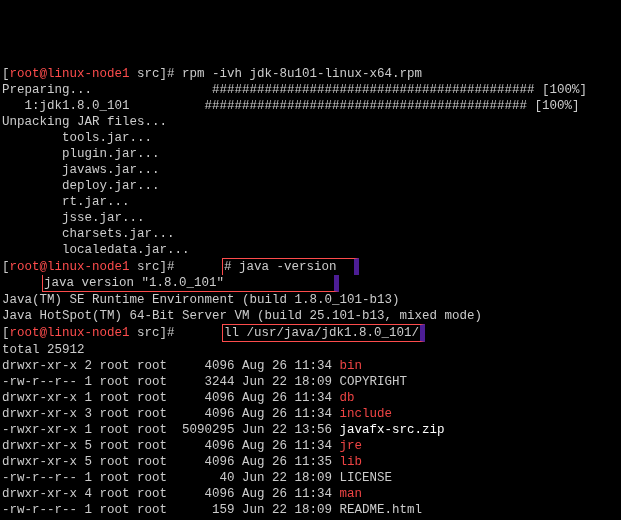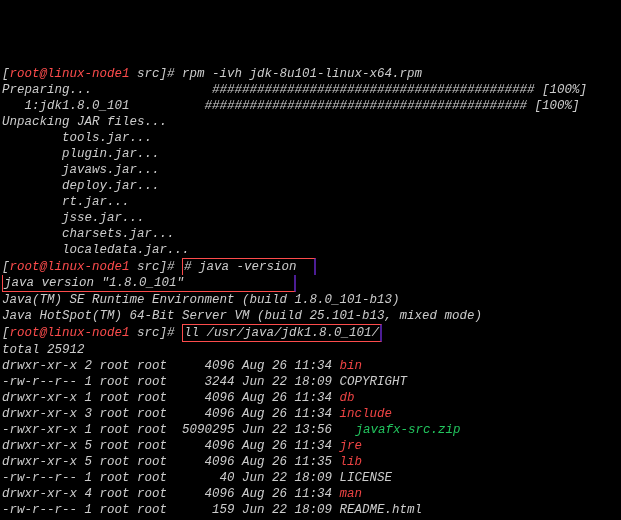--- a/index.html
+++ b/index.html
@@ -10,30 +10,31 @@
     font-size: 12.5px;
     line-height: 16px;
     color: #ccc;
     width: 621px;
     height: 520px;
     overflow: hidden;
     box-sizing: border-box;
     white-space: pre;
   }
   .red { color: #fd4c4c; }
-  .green { color: #22c55e; margin-left: 16px; }
+  .green { color: #ffffff; }
   .cyan { color: #ef4444; }
   .white { color: #ccc; }
-  .line { display: block; font-style: italic; }
+  .line { display: block; }
   .rel { position: relative; }
   .boxed-row {
     border-left: 1px solid #fd4c4c;
-    border-right: 2px solid #4c1d95;
+    border-right: 5px solid #4c1d95;
     display: inline-block;
     padding: 0 1px;
+    margin-left: 40px;
   }
   .boxed-top { border-top: 1px solid #fd4c4c; }
   .boxed-bot { border-bottom: 1px solid #fd4c4c; }
 </style>
 </head>
 <body>
 
 
 
 <div id="term"><span class="line"><span class="white">[</span><span class="red">root@linux-node1</span><span class="white"> src]# </span><span class="white">rpm -ivh jdk-8u101-linux-x64.rpm</span></span><span class="line white">Preparing...                ########################################### [100%]</span><span class="line white">   1:jdk1.8.0_101          ########################################### [100%]</span><span class="line white">Unpacking JAR files...</span><span class="line white">        tools.jar...</span><span class="line white">        plugin.jar...</span><span class="line white">        javaws.jar...</span><span class="line white">        deploy.jar...</span><span class="line white">        rt.jar...</span><span class="line white">        jsse.jar...</span><span class="line white">        charsets.jar...</span><span class="line white">        localedata.jar...</span><span class="line rel"><span class="white">[</span><span class="red">root@linux-node1</span><span class="white"> src]# </span><span class="boxed-row boxed-top white" style="width:129px;"># java -version</span></span><span class="line rel"><span class="boxed-row boxed-bot" style="width:289px;"><span class="white">java version "1.8.0_101"</span></span></span><span class="line white">Java(TM) SE Runtime Environment (build 1.8.0_101-b13)</span><span class="line white">Java HotSpot(TM) 64-Bit Server VM (build 25.101-b13, mixed mode)</span><span class="line"><span class="white">[</span><span class="red">root@linux-node1</span><span class="white"> src]# </span><span class="boxed-row boxed-top boxed-bot white">ll /usr/java/jdk1.8.0_101/</span></span><span class="line white">total 25912</span><span class="line"><span class="white">drwxr-xr-x 2 root root     4096 Aug 26 11:34 </span><span class="cyan">bin</span></span><span class="line"><span class="white">-rw-r--r-- 1 root root     3244 Jun 22 18:09 </span><span class="white">COPYRIGHT</span></span><span class="line"><span class="white">drwxr-xr-x 1 root root     4096 Aug 26 11:34 </span><span class="cyan">db</span></span><span class="line"><span class="white">drwxr-xr-x 3 root root     4096 Aug 26 11:34 </span><span class="cyan">include</span></span><span class="line"><span class="white">-rwxr-xr-x 1 root root  5090295 Jun 22 13:56 </span><span class="green">javafx-src.zip</span></span><span class="line"><span class="white">drwxr-xr-x 5 root root     4096 Aug 26 11:34 </span><span class="cyan">jre</span></span><span class="line"><span class="white">drwxr-xr-x 5 root root     4096 Aug 26 11:35 </span><span class="cyan">lib</span></span><span class="line"><span class="white">-rw-r--r-- 1 root root       40 Jun 22 18:09 </span><span class="white">LICENSE</span></span><span class="line"><span class="white">drwxr-xr-x 4 root root     4096 Aug 26 11:34 </span><span class="cyan">man</span></span><span class="line"><span class="white">-rw-r--r-- 1 root root      159 Jun 22 18:09 </span><span class="white">README.html</span></span><span class="line"><span class="white">-rw-r--r-- 1 root root      526 Jun 22 18:09 </span><span class="white">release</span></span></div>

